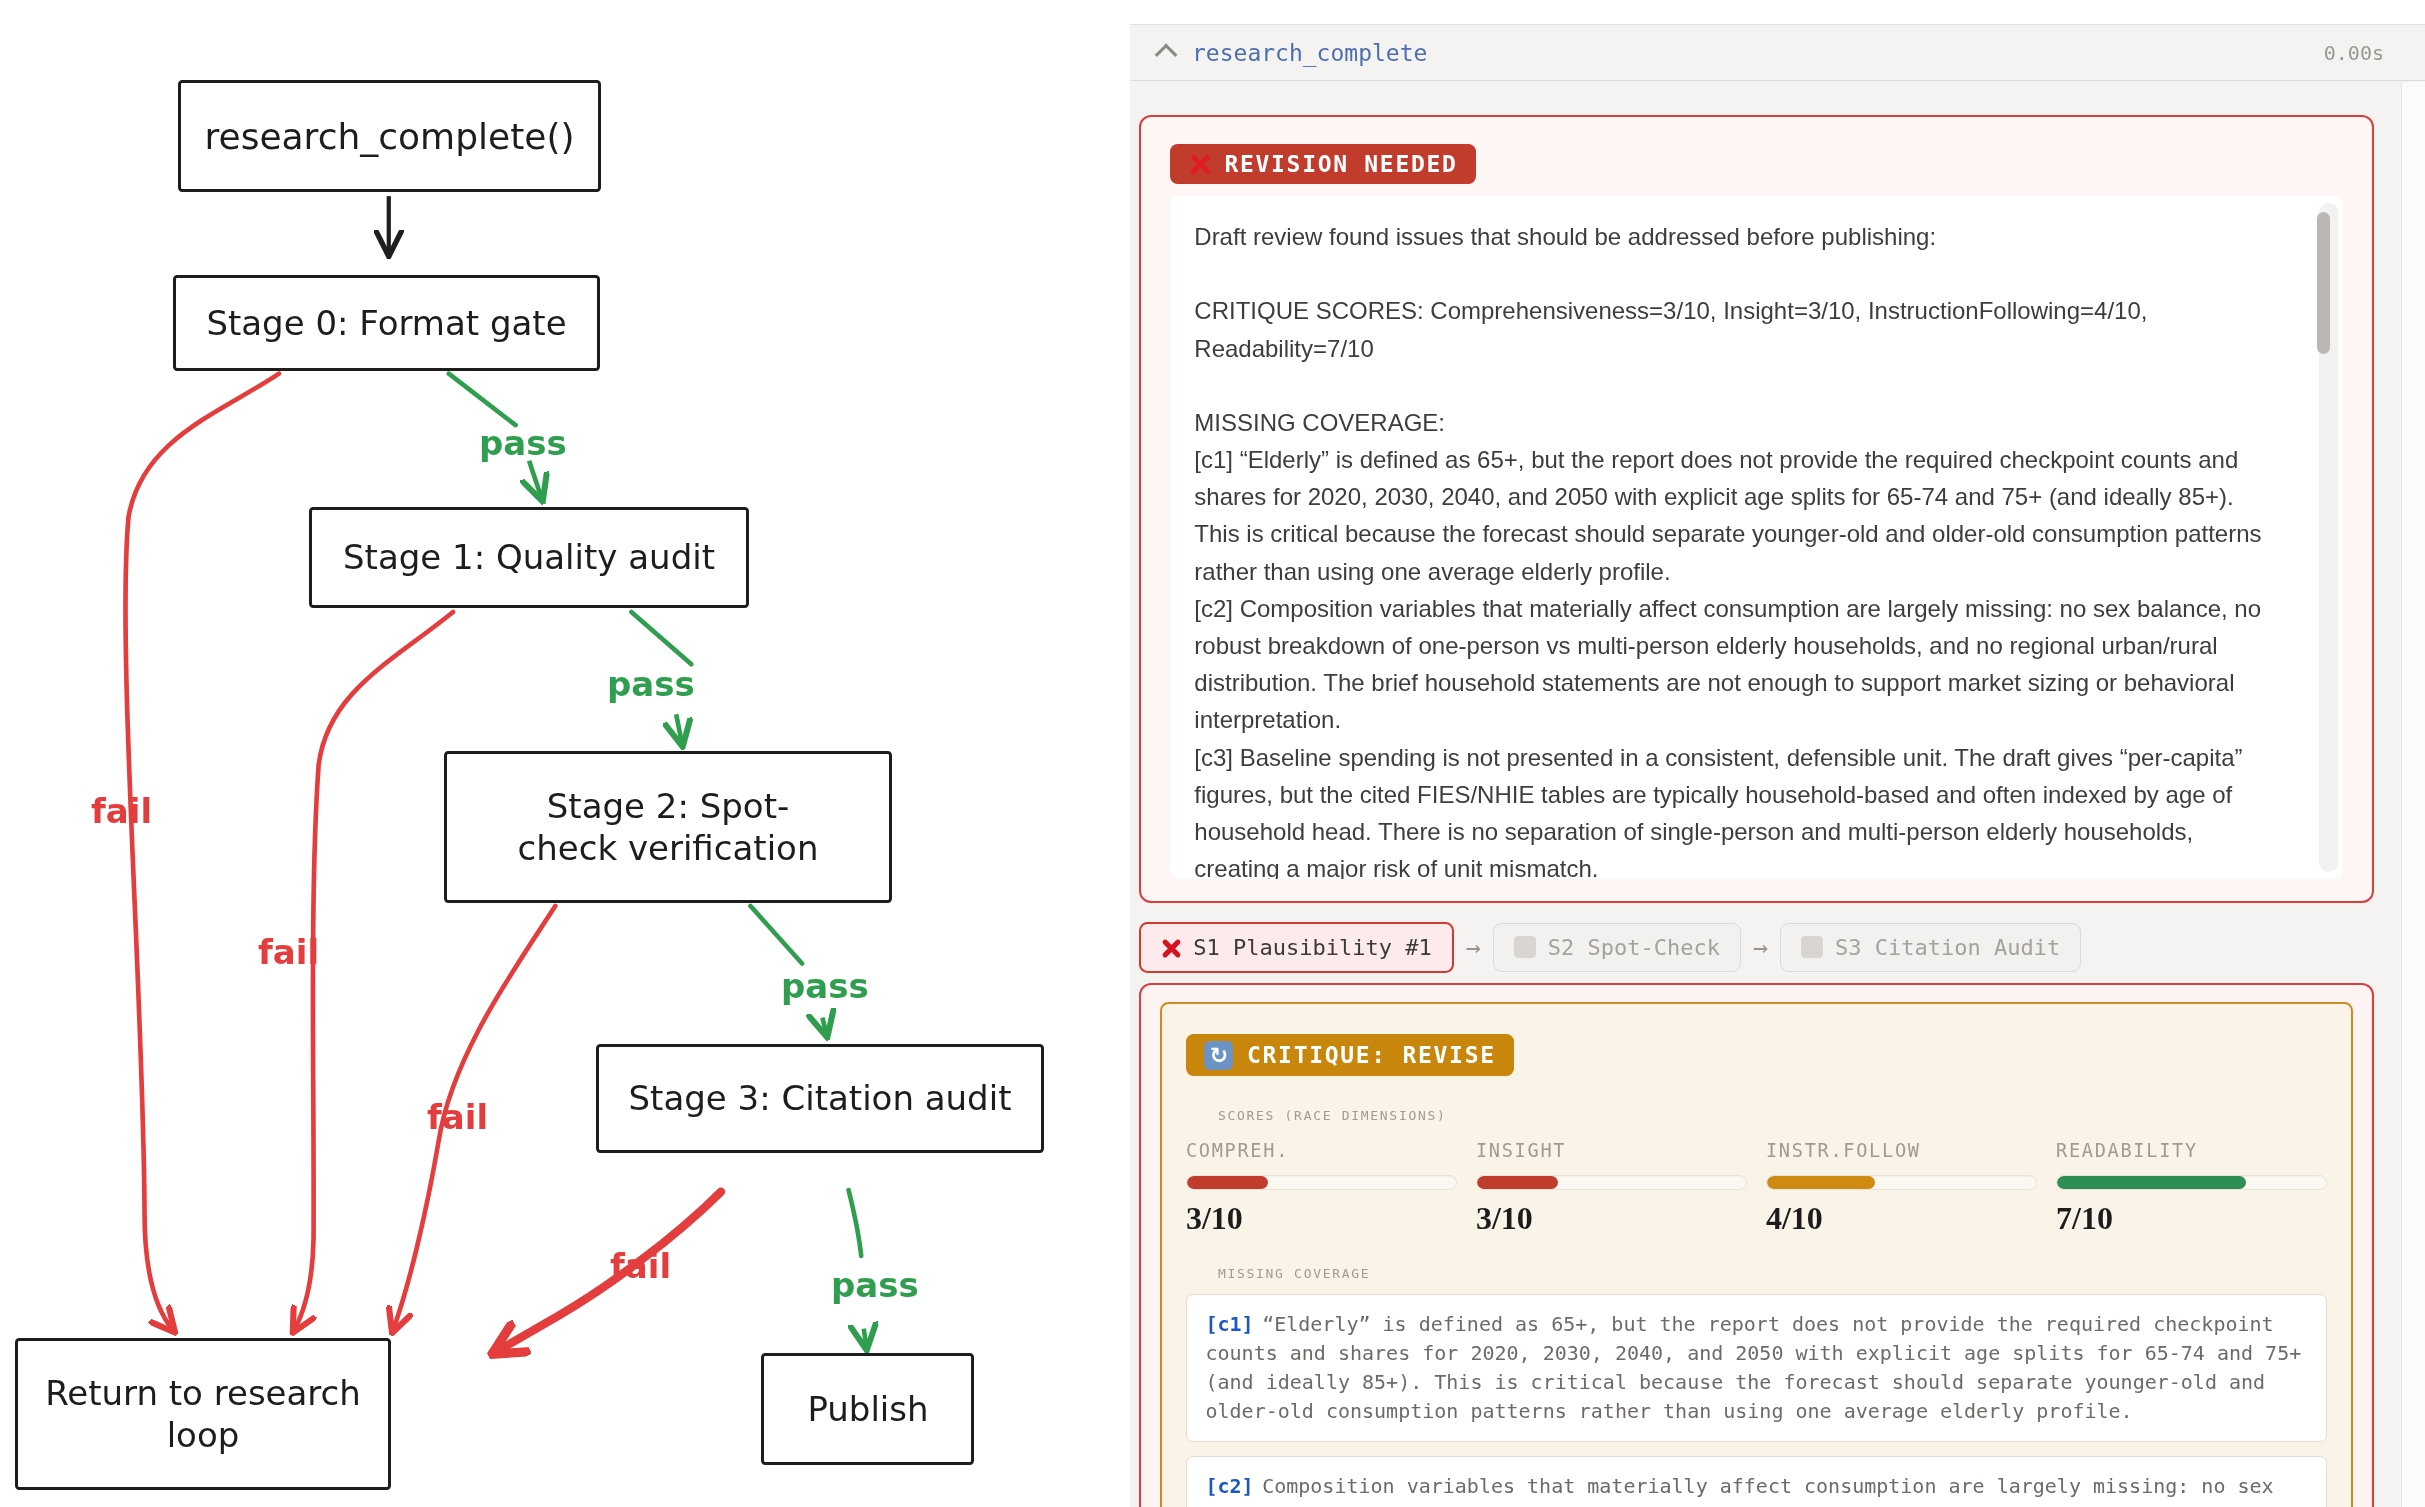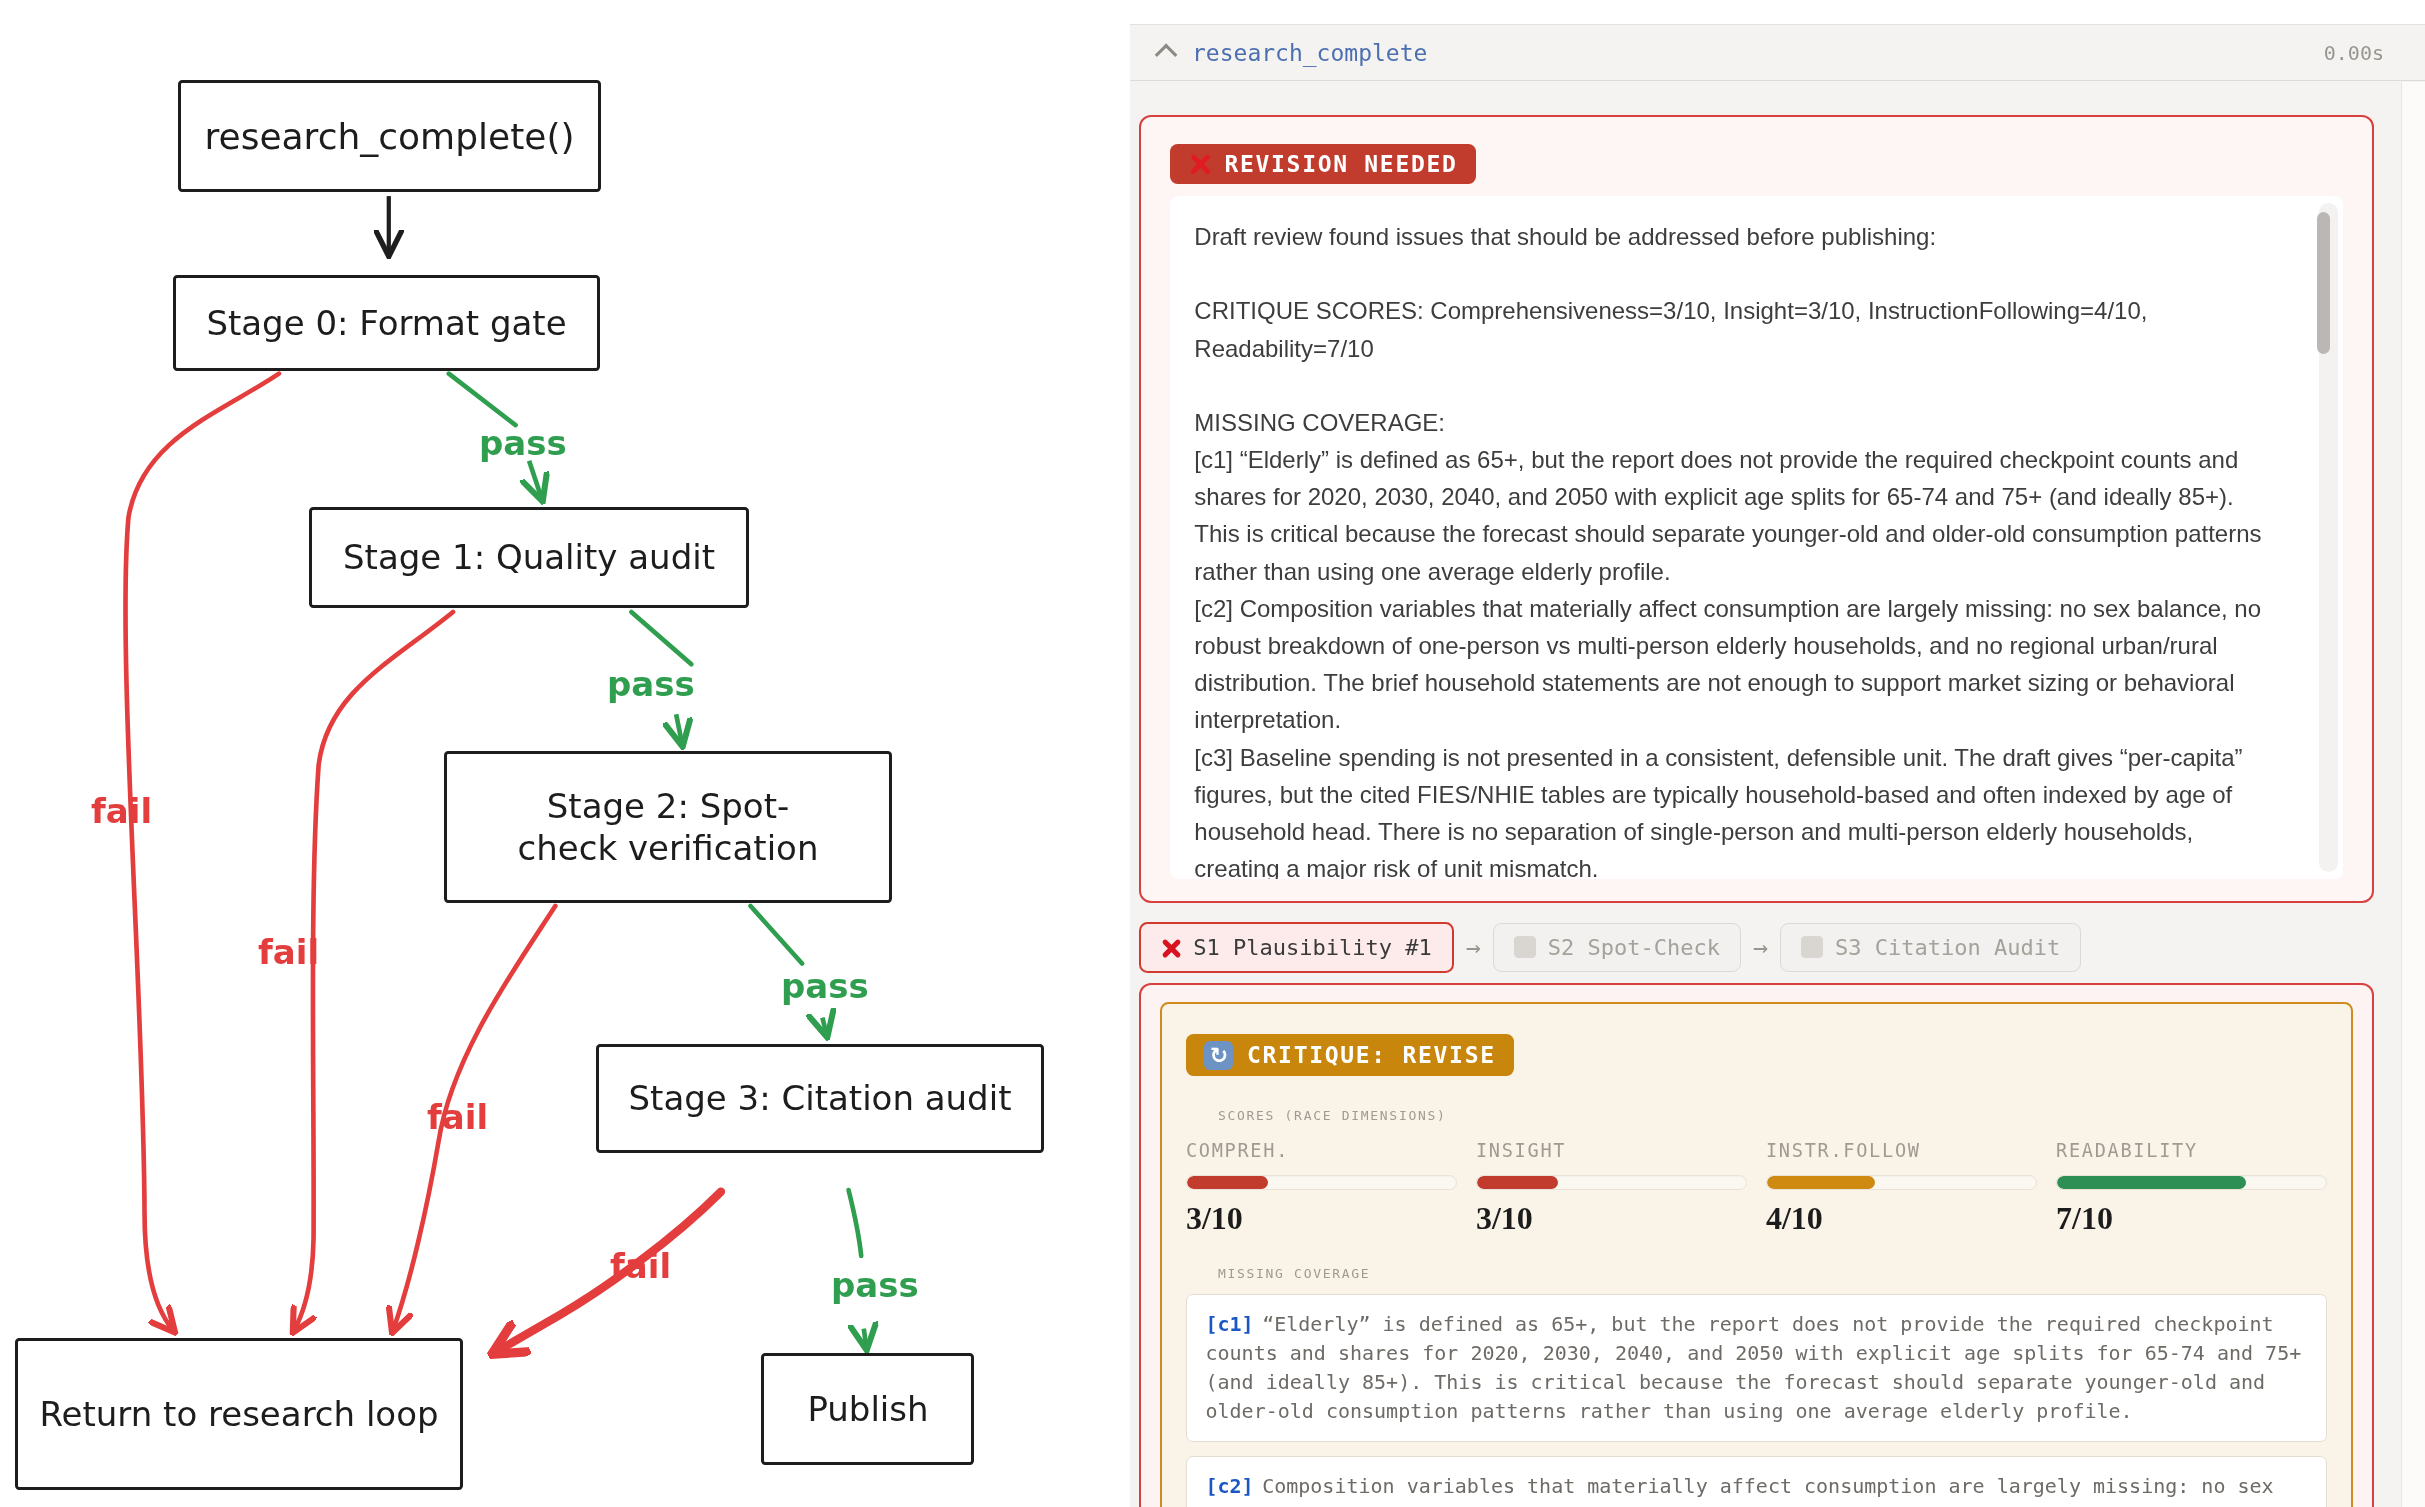--- a/index.html
+++ b/index.html
@@ -164,21 +164,21 @@
     </div>
     <div class="node" style="left:444px;top:751px;width:448px;height:152px;padding:13px 59px;">
       <span>Stage 2: Spot-check verification</span>
     </div>
     <div class="node" style="left:596px;top:1044px;width:448px;height:109px;">
       <span>Stage 3: Citation audit</span>
     </div>
     <div class="node" style="left:761px;top:1353px;width:213px;height:112px;padding-left:16px;">
       <span>Publish</span>
     </div>
-    <div class="node" style="left:15px;top:1338px;width:448px;height:152px;">
+    <div class="node" style="left:15px;top:1338px;width:376px;height:152px;">
       <span>Return to research loop</span>
     </div>
 
     <span class="edge-label" style="left: 479px; top: 423px; color: rgb(47, 158, 79);">pass</span>
     <span class="edge-label" style="left: 607px; top: 664px; color: rgb(47, 158, 79);">pass</span>
     <span class="edge-label" style="left: 781px; top: 966px; color: rgb(47, 158, 79);">pass</span>
     <span class="edge-label" style="left: 831px; top: 1265px; color: rgb(47, 158, 79);">pass</span>
 
     <span class="edge-label" style="left: 91px; top: 791px; color: rgb(227, 61, 61);">fail</span>
     <span class="edge-label" style="left: 258px; top: 932px; color: rgb(227, 61, 61);">fail</span>

